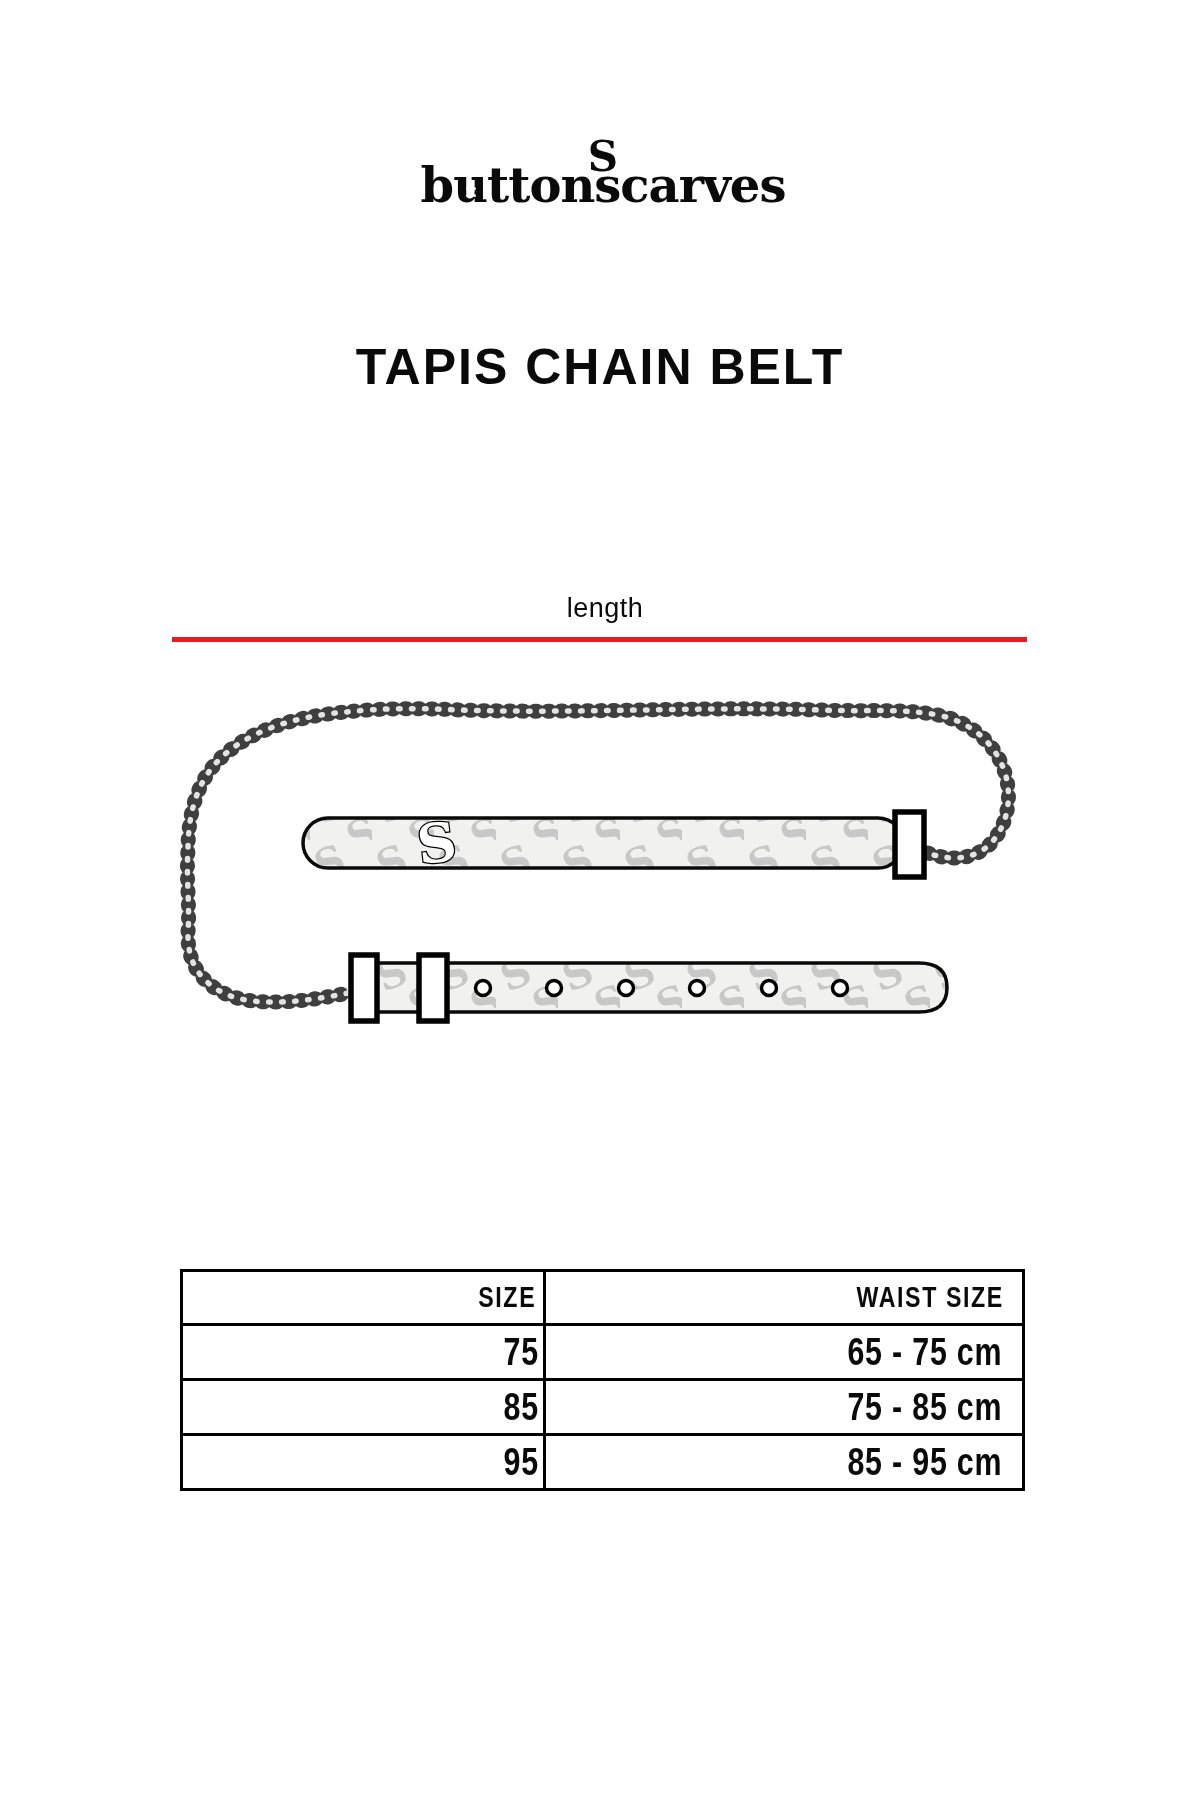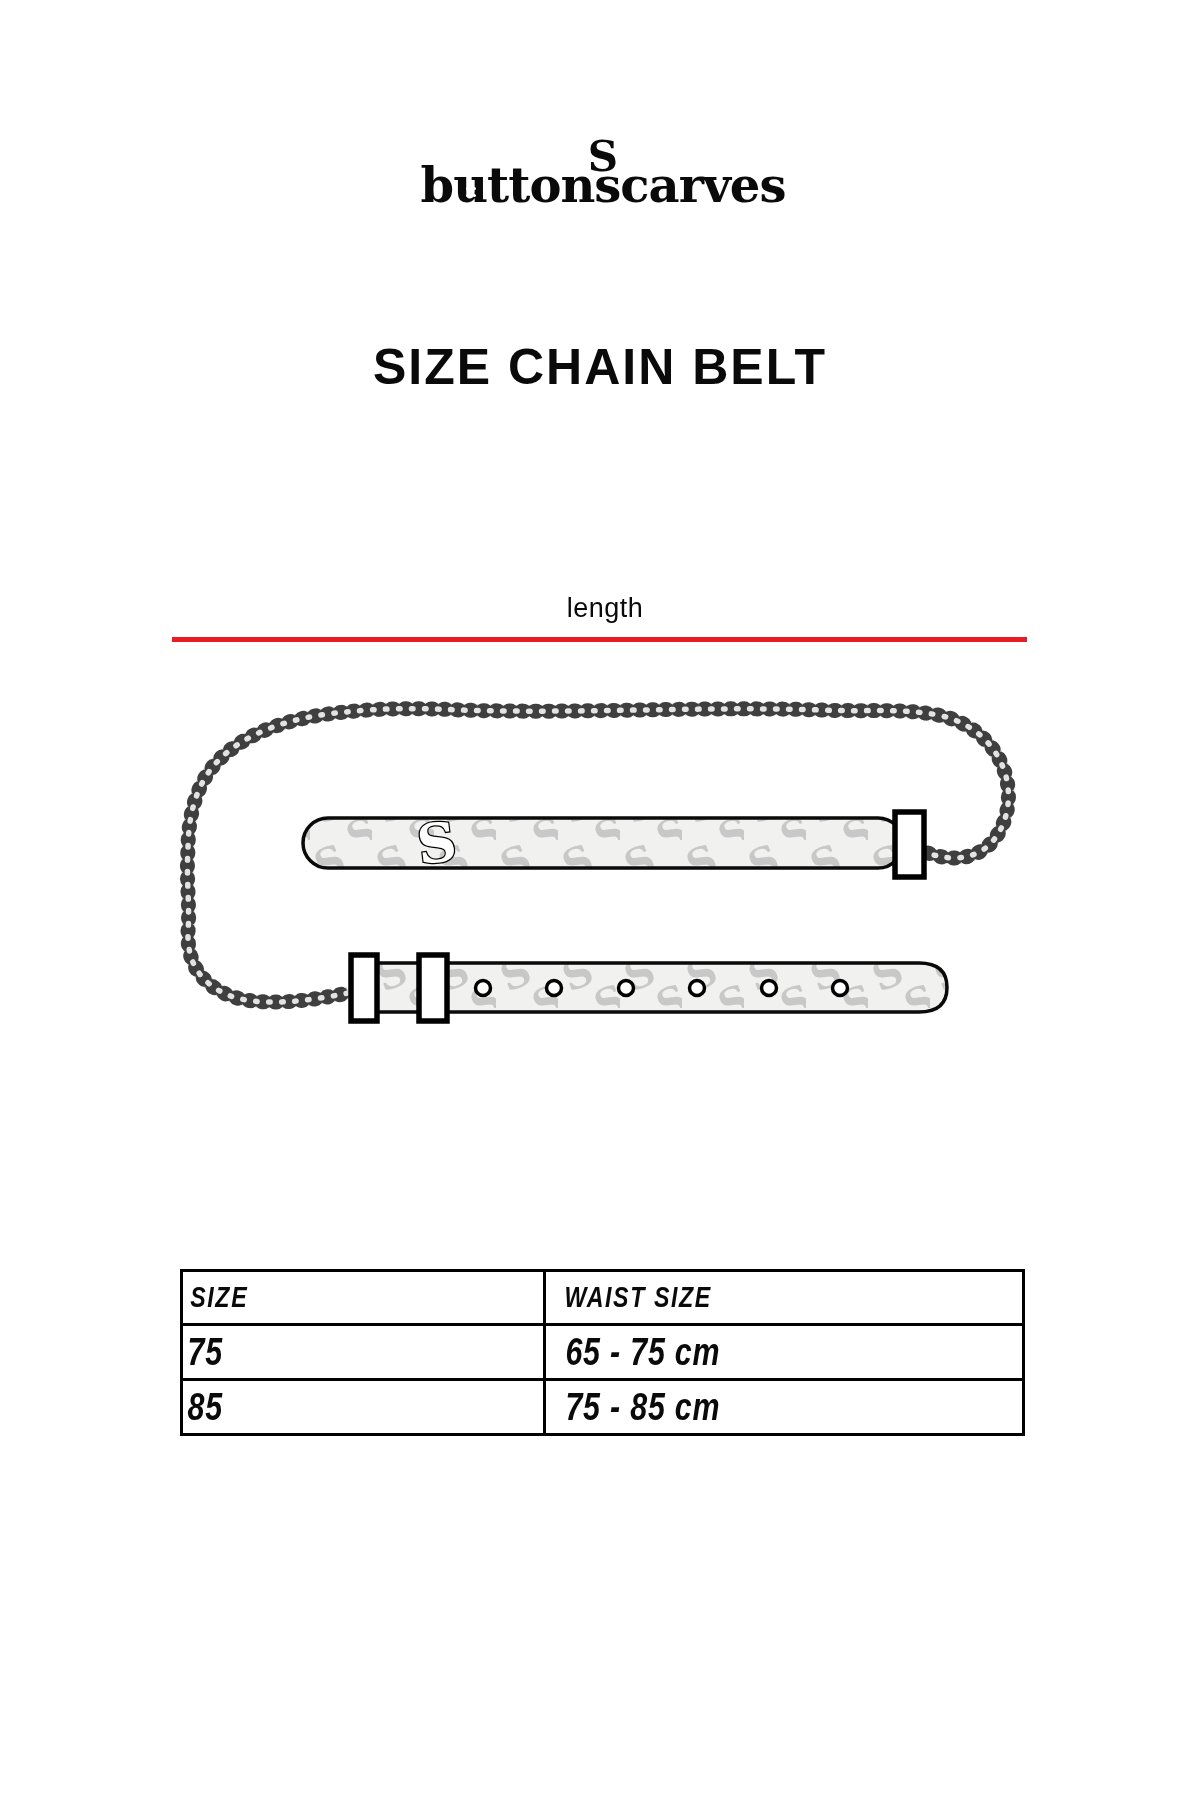--- a/index.html
+++ b/index.html
@@ -38,41 +38,41 @@
   }
   
   .belt-svg{position:absolute;top:640px;left:0;width:1200px;height:440px;}
   
   .size-table{
     position:absolute;top:1269px;left:180px;width:845px;
     border-collapse:collapse;table-layout:fixed;
   }
   .size-table col.c1{width:363px;}
   .size-table th,.size-table td{
-    border:3px solid #000;text-align:left;vertical-align:middle;padding:0;font-style:italic;
+    border:3px solid #000;text-align:right;vertical-align:middle;padding:0;
   }
   .size-table th{height:51px;font-size:29px;font-weight:700;letter-spacing:2px;}
   .size-table td{height:52px;font-size:38px;font-weight:700;letter-spacing:1px;}
   .cond{display:inline-block;transform:scaleX(0.8);transform-origin:50% 50%;white-space:nowrap;}
 </style>
 </head>
 <body>
 
 <div class="page">
 
   <div class="brand-mark">S</div>
   <div class="brand-name">buttonscarves</div>
   <div class="button-holes">
       <i></i>
       <i></i>
       <i></i>
       <i></i>
     </div>
 
-  <div class="product-title">SIZE CHAIN BELT</div>
+  <div class="product-title">TAPIS CHAIN BELT</div>
 
   <div class="length-label">length</div>
   <div class="length-line" style="background-color: rgb(232, 28, 36);"></div>
 
   <svg class="belt-svg" viewBox="0 640 1200 440" xmlns="http://www.w3.org/2000/svg">
     <defs>
       <pattern id="monogram" width="62" height="56" patternUnits="userSpaceOnUse">
         <rect width="62" height="56" fill="#f1f1ef"></rect>
         <text x="6" y="36" font-size="40" fill="#c8c8c8" font-family="DejaVu Serif, serif" font-weight="bold" transform="rotate(-22 20 24)">S</text>
         <text x="38" y="64" font-size="40" fill="#c8c8c8" font-family="DejaVu Serif, serif" font-weight="bold" transform="rotate(-22 52 52)">S</text>
@@ -133,16 +133,20 @@
     </thead>
     <tbody>
       <tr>
         <td><span class="cond">75</span></td>
         <td><span class="cond">65 - 75 cm</span></td>
       </tr>
       <tr>
         <td><span class="cond">85</span></td>
         <td><span class="cond">75 - 85 cm</span></td>
       </tr>
+      <tr>
+        <td><span class="cond">95</span></td>
+        <td><span class="cond">85 - 95 cm</span></td>
+      </tr>
     </tbody>
   </table>
 
 </div>
 
 </body></html>

